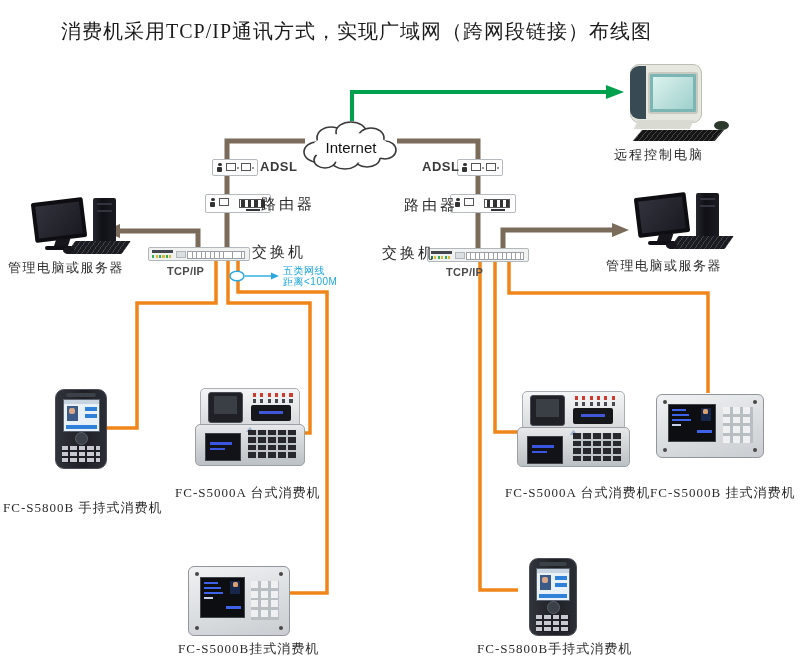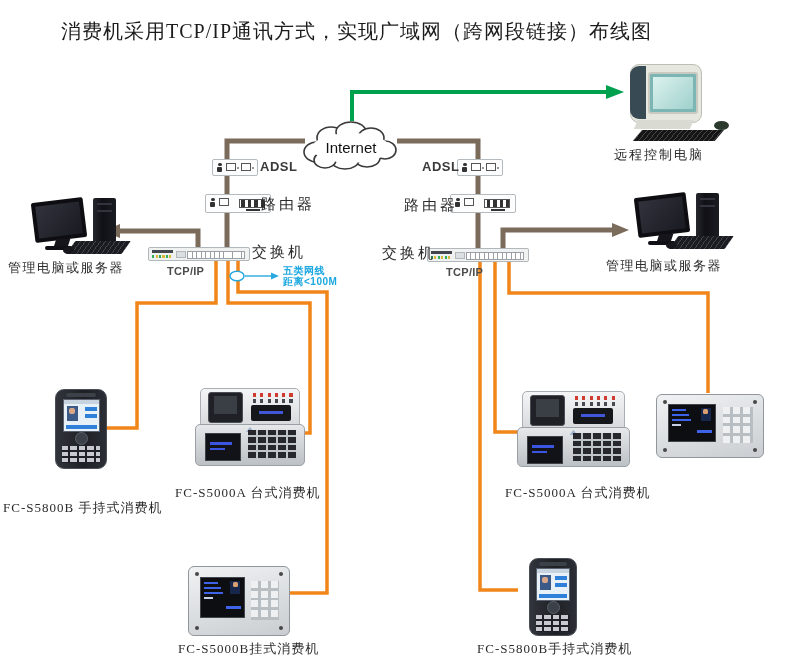--- a/index.html
+++ b/index.html
@@ -7,21 +7,21 @@
          font-family:"Liberation Sans","DejaVu Sans",sans-serif;}
   
   .title{position:absolute;left:61px;top:18px;font-family:"Liberation Serif","DejaVu Serif",serif;
          font-size:20px;letter-spacing:1px;color:#1c1c1c;white-space:nowrap;}
   .lbl-cjk{position:absolute;font-family:"Liberation Serif","DejaVu Serif",serif;
            font-size:13px;letter-spacing:1.5px;color:#2b2b2b;white-space:nowrap;}
   .lbl-net{position:absolute;font-family:"Liberation Serif","DejaVu Serif",serif;
            font-size:15px;letter-spacing:3px;color:#2b2b2b;white-space:nowrap;}
   .lbl-adsl{position:absolute;font-size:13px;font-weight:600;letter-spacing:.5px;color:#3a3a3a;white-space:nowrap;}
   .lbl-tcp{position:absolute;font-size:11px;font-weight:bold;letter-spacing:.3px;color:#4c4c4c;white-space:nowrap;}
-  .callout-text{position:absolute;font-size:10px;font-weight:bold;line-height:11px;letter-spacing:.5px;white-space:nowrap;}
+  .callout-text{position:absolute;font-size:10px;font-weight:normal;line-height:11px;letter-spacing:.5px;white-space:nowrap;}
   
   svg.wires{position:absolute;left:0;top:0;z-index:1;}
   .stage > div, .stage > svg.cloud{z-index:2;}
   svg.cloud{position:absolute;}
   svg.cloud text{font-family:"Liberation Sans","DejaVu Sans",sans-serif;}
   
   .nd{position:absolute;background:#fdfdfd;border:1px solid #b4babe;border-radius:2px;}
   .nd-person{position:absolute;left:4px;top:2.5px;width:5px;height:9px;}
   .nd-person::before{content:"";position:absolute;left:1px;top:0;width:3.5px;height:3.5px;border-radius:50%;background:#333;}
   .nd-person::after{content:"";position:absolute;left:0;top:4.5px;width:5px;height:4.5px;border-radius:1px;background:#333;}
@@ -351,20 +351,21 @@
           <i></i>
         </span>
       <span class="wm-b1"></span>
         <span class="wm-b2"></span>
         <span class="wm-b3"></span>
         <span class="wm-b4"></span>
         <span class="wm-b5"></span>
     </div>
     <div class="wm-keys"></div>
   </div>
+  <div class="lbl-cjk" style="left:650px;top:484px;letter-spacing:1px">FC-S5000B 挂式消费机</div>
 
   <div class="handheld" style="left:529px;top:558px;width:46px;height:76px">
     <div class="hh-top"></div>
     <div class="hh-scr">
       <div class="hh-hdr"></div>
       <div class="hh-photo">
           <i></i>
         </div>
       <div class="hh-chip1"></div>
       <div class="hh-chip2"></div>

